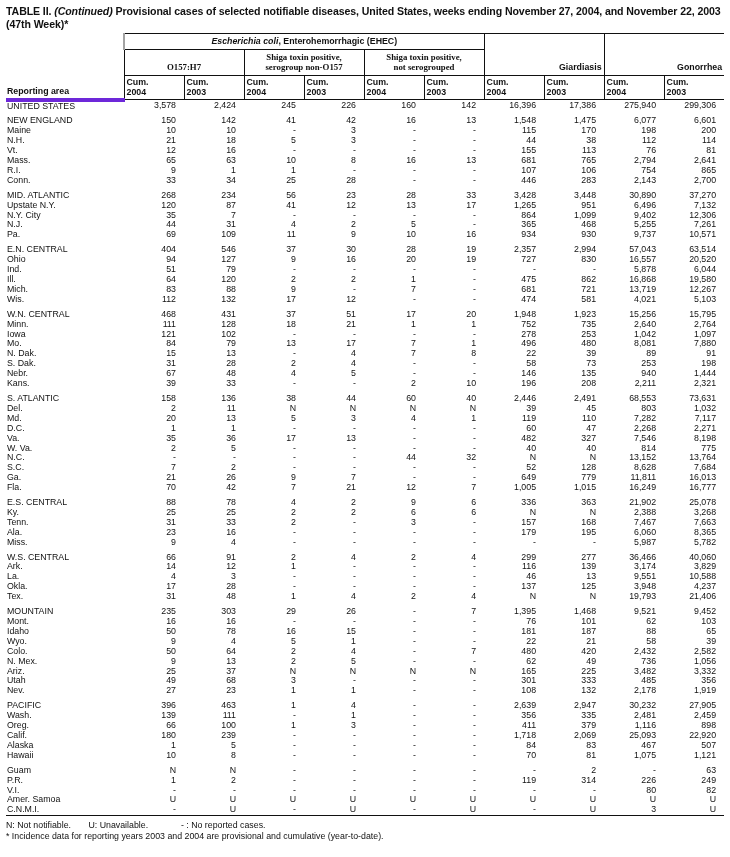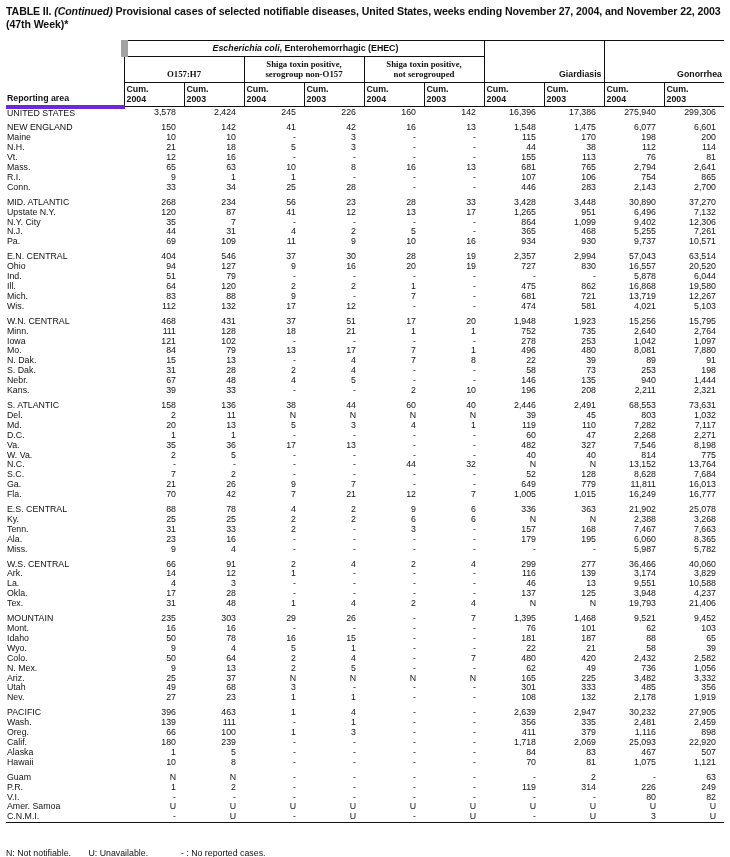--- a/index.html
+++ b/index.html
@@ -5,36 +5,36 @@
   html,body{margin:0;padding:0;background:#ffffff;}
   body{
     width:730px;height:857px;overflow:hidden;
     font-family:"Liberation Sans","DejaVu Sans",sans-serif;
     color:#111;
     -webkit-font-smoothing:antialiased;
   }
   .page{padding:5px 6px 0 6px;box-sizing:border-box;}
   .title{
     font-size:10.6px;font-weight:bold;line-height:12.5px;
-    letter-spacing:-0.1px;margin-bottom:10px;
+    letter-spacing:-0.1px;margin-bottom:3px;
   }
   table{
     border-collapse:collapse;table-layout:fixed;width:718px;
     border-bottom:1px solid #111;
   }
   col.c-area{width:118px;}
   col.c-num{width:60px;}
   th{font-weight:bold;font-size:8.8px;line-height:10px;padding:1px 2px;}
   th.area-h{
     text-align:left;vertical-align:bottom;padding:0 0 2px 1px;
     border-bottom:4px solid #6d28d9;
   }
   tr.h1 th.ehec{
     text-align:center;vertical-align:middle;
-    border-top:1px solid #111;border-left:7px solid #a3a3a3;border-bottom:1px solid #111;
+    border-top:1px solid #111;border-left:2px solid #a3a3a3;border-bottom:1px solid #111;
     padding:2px 2px 3px 2px;
   }
   tr.h1 th.grp{
     text-align:right;vertical-align:bottom;
     border-top:1px solid #111;border-left:1px solid #111;border-bottom:1px solid #111;
     padding-bottom:3px;
   }
   tr.h2 th{
     text-align:center;vertical-align:bottom;
     border-left:1px solid #111;border-bottom:1px solid #111;
@@ -47,21 +47,21 @@
     padding:1px 2px 2px 2px;
   }
   td{
     font-size:8.8px;line-height:9.9px;padding:0 8px 0 0;
     text-align:right;white-space:nowrap;
   }
   td.area{text-align:left;padding:0 0 0 1px;}
   tr.sect-start td{padding-top:5px;}
   .footnotes{margin-top:4px;font-size:8.8px;line-height:11px;}
   .legend span{display:inline-block;}
-  .legend .l1{width:80px;margin-top:21px;}
+  .legend .l1{width:80px;}
   .legend .l2{width:90px;}
 </style>
 </head>
 <body>
 
 <div class="page">
 
   <div class="title">
     <span>TABLE II.</span>
     <i>(Continued)</i>

